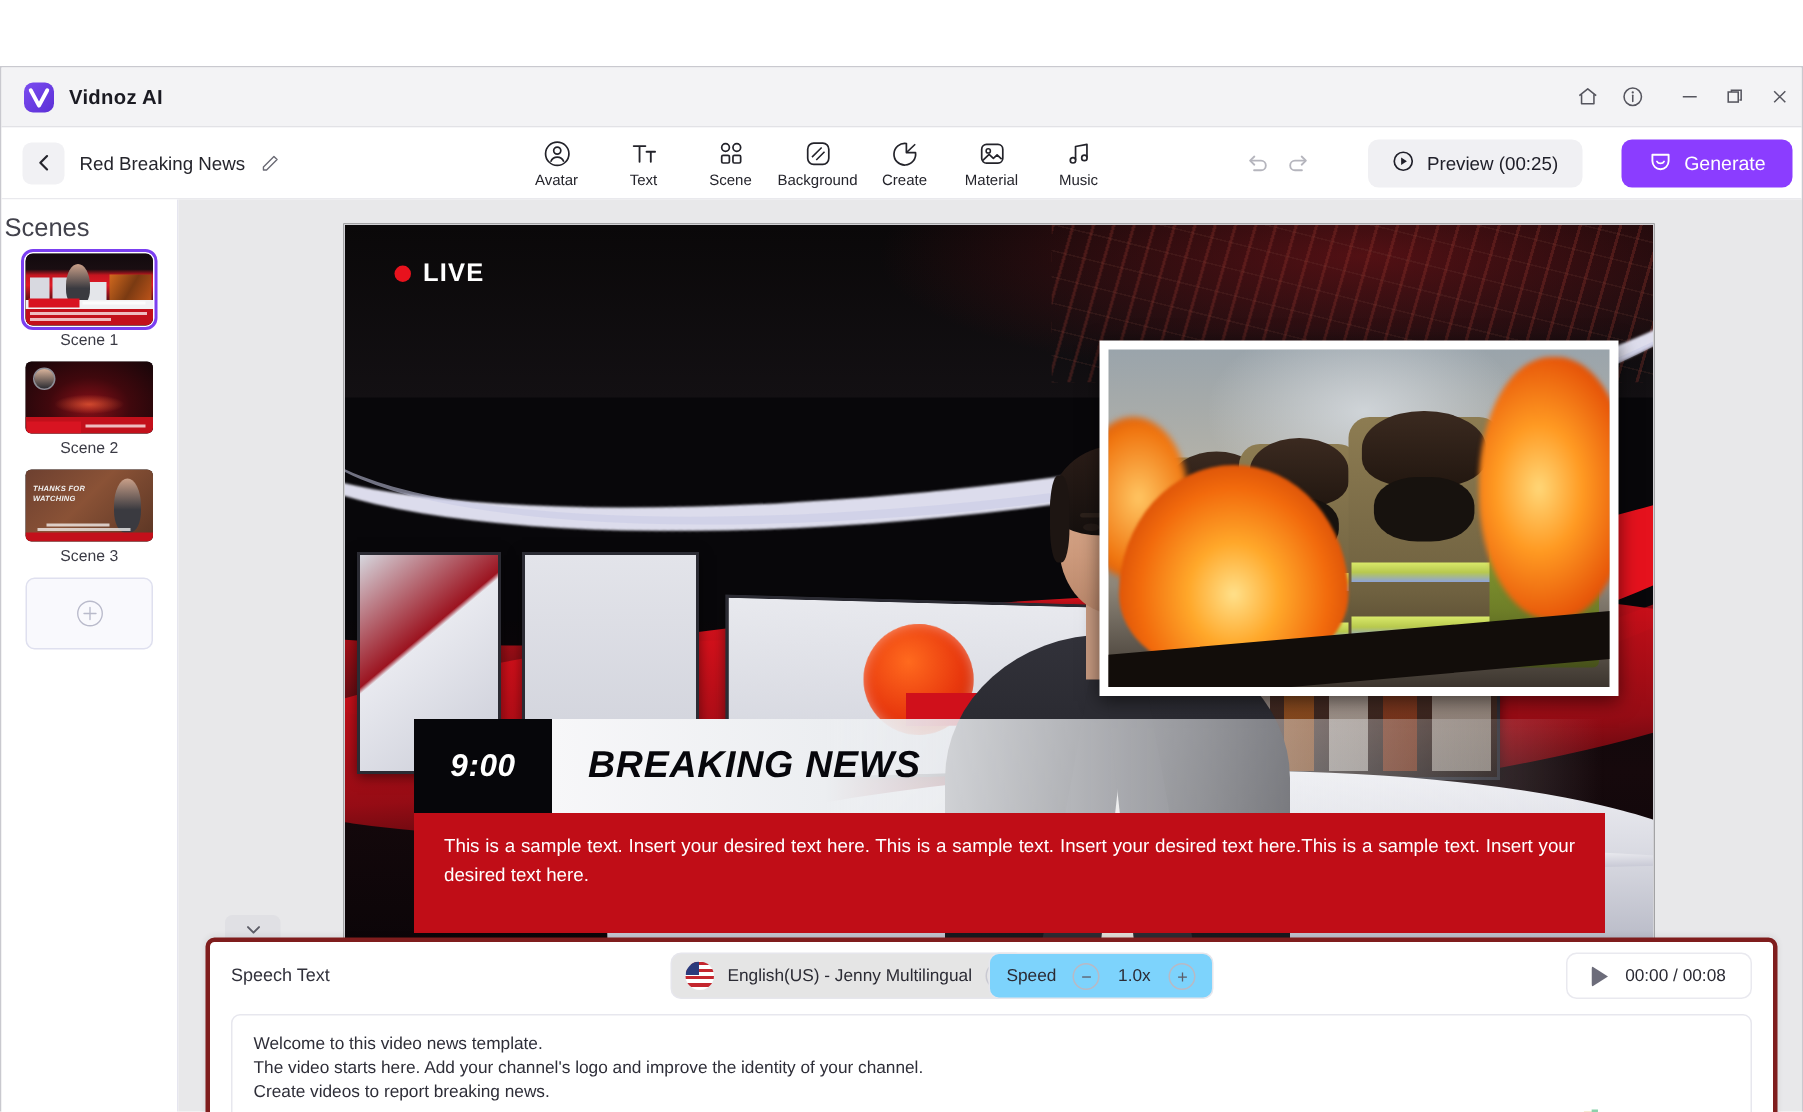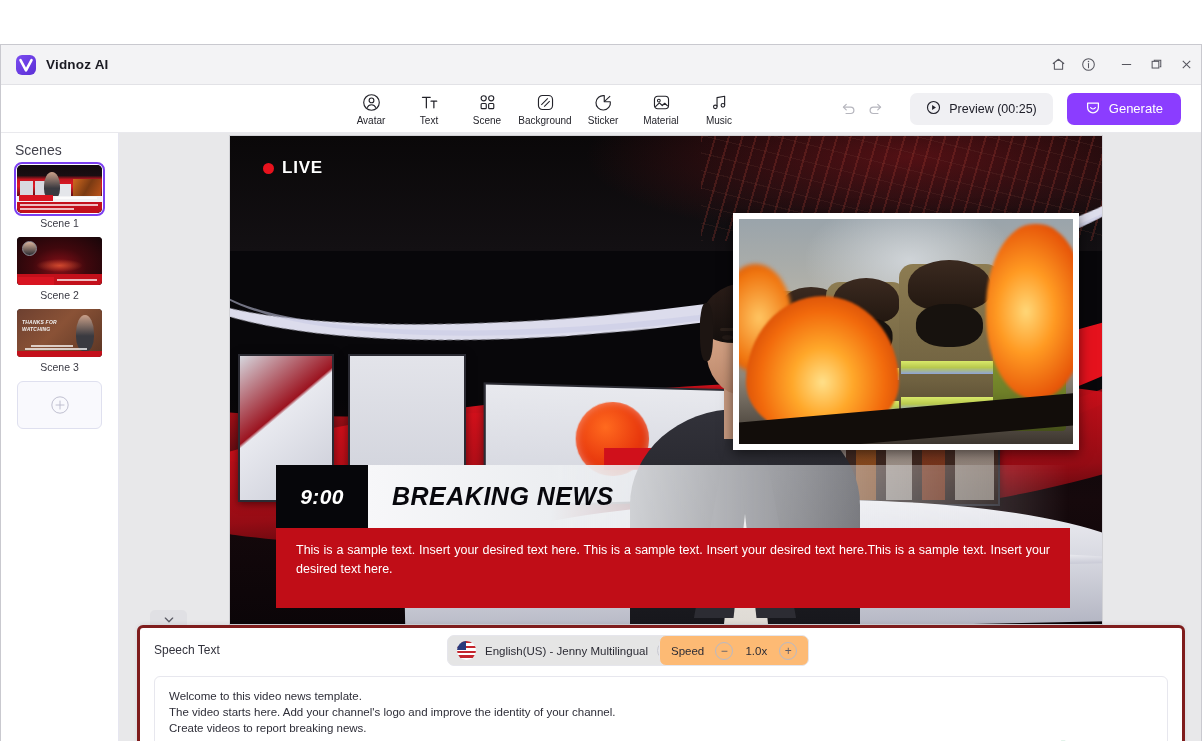--- a/index.html
+++ b/index.html
@@ -71,21 +71,21 @@
     width: 58px; height: 46px;
     display: flex; flex-direction: column; align-items: center;
     justify-content: center; gap: 2px;
     cursor: pointer; border-radius: 6px;
   }
   .tool .ico { color: #23232a; height: 21px; display:flex; align-items:center; }
   .tool .lbl { font-size: 10px; color: #25252c; white-space: nowrap; }
 
   .right-zone {
     margin-left: auto; display: flex; align-items: center;
-    gap: 14px; padding-right: 20px;
+    gap: 26px; padding-right: 6px;
   }
   .undo-redo { display: flex; align-items: center; gap: 10px; margin-right: 12px; }
   .ur-btn { color: #b5b5bd; cursor: pointer; display: flex; }
   .preview-btn {
     height: 32px; padding: 0 16px; border-radius: 7px;
     background: #f0f0f3; color: #20202a;
     display: flex; align-items: center; gap: 8px;
     font-size: 12.5px; cursor: pointer;
   }
   .generate-btn {
@@ -96,21 +96,21 @@
 
   
   .scenes {
     position: absolute; left: 0; top: 88px;
     width: 118px; height: 652px;
     background: #ffffff;
     border-right: 1px solid #e6e6f0;
     padding: 9px 0 0 0;
   }
   .scenes-head {
-    font-size: 14px; color: #42424c; padding-left: 14px; margin-bottom: 7px;
+    font-size: 17px; color: #42424c; padding-left: 2px; margin-bottom: 7px;
   }
   .scene-item { padding: 0 16px 0 16px; margin-bottom: 8px; }
   .thumb {
     width: 85px; height: 48px; border-radius: 4px;
     overflow: hidden; position: relative;
     background: #1a1013; cursor: pointer;
   }
   .thumb.sel { outline: 2px solid #7b3ff0; outline-offset: 1px; border-radius: 5px; }
   .scene-label {
     font-size: 10.5px; color: #3a3a44; text-align: center;
@@ -159,21 +159,21 @@
     width: 1082px; height: 652px;
     background: #e8e8ea;
   }
   .collapse-btn {
     position: absolute; left: 31px; top: 477px;
     width: 37px; height: 20px; border-radius: 5px;
     background: #e0e0e4; display: flex; align-items: center;
     justify-content: center; color: #5c5c66; cursor: pointer;
   }
   .canvas {
-    position: absolute; left: 110px; top: 2px;
+    position: absolute; left: 110px; top: 16px;
     width: 874px; height: 490px;
     background: #000; overflow: hidden;
     border: 1px solid #d2d2d6;
   }
 
   
   .studio { position: absolute; inset: 0; background: #08070a; }
   .ceiling {
     position:absolute; left:0; top:0; width:100%; height:115px;
     background:
@@ -455,21 +455,21 @@
   .voice-name { font-size:11.5px; color:#2b2b34; white-space:nowrap; }
   .dots-btn {
     width:19px; height:19px; border-radius:50%;
     border:1px solid #c9c9d2; color:#7a7a86;
     display:flex; align-items:center; justify-content:center;
     font-size:9px; letter-spacing:.5px; cursor:pointer;
   }
   .speed-pill {
     position:absolute; left:519px; top:7px;
     height:31px; padding:0 11px; border-radius:7px;
-    border:1px solid #e6e6ec; background:#fdba74;
+    border:1px solid #e6e6ec; background:#7dd3fc;
     display:flex; align-items:center; gap:11px;
   }
   .speed-lbl { font-size:11.5px; color:#2b2b34; }
   .circ-btn {
     width:18px; height:18px; border-radius:50%;
     border:1px solid #b9b9c4; color:#5c5c68;
     display:flex; align-items:center; justify-content:center;
     font-size:12px; line-height:1; cursor:pointer;
   }
   .speed-val { font-size:11.5px; color:#2b2b34; min-width:24px; text-align:center; }
@@ -547,20 +547,33 @@
       </div>
       <div class="win-btn">
         <svg width="13" height="13" viewBox="0 0 14 14">
             <path d="M3 3l8 8M11 3l-8 8" stroke="currentColor" stroke-width="1.1"></path>
           </svg>
       </div>
     </div>
   </div>
 
   <div class="toolbar">
+    <div class="back-zone">
+      <div class="back-btn">
+        <svg width="13" height="13" viewBox="0 0 14 14">
+            <path d="M9 2.2 4.2 7 9 11.8" fill="none" stroke="currentColor" stroke-width="1.6" stroke-linecap="round" stroke-linejoin="round"></path>
+          </svg>
+      </div>
+      <span class="proj-title">Red Breaking News</span>
+      <span class="edit-icon">
+        <svg width="14" height="14" viewBox="0 0 16 16">
+            <path d="M11 2.6 13.4 5 5.4 13H3v-2.4z" fill="none" stroke="currentColor" stroke-width="1.05" stroke-linejoin="round"></path>
+          </svg>
+      </span>
+    </div>
 
     <div class="tools">
       <div class="tool">
         <span class="ico">
           <svg width="19" height="19" viewBox="0 0 20 20">
               <circle cx="10" cy="10" r="8.2" fill="none" stroke="currentColor" stroke-width="1.2"></circle>
               <circle cx="10" cy="7.8" r="2.5" fill="none" stroke="currentColor" stroke-width="1.2"></circle>
               <path d="M5.4 15.6c.9-2.1 2.6-3.2 4.6-3.2s3.7 1.1 4.6 3.2" fill="none" stroke="currentColor" stroke-width="1.2"></path>
             </svg>
         </span>
@@ -595,21 +608,21 @@
         </span>
         <span class="lbl">Background</span>
       </div>
       <div class="tool">
         <span class="ico">
           <svg width="19" height="19" viewBox="0 0 20 20">
               <path d="M17.2 9.2A7.6 7.6 0 1 1 10.8 2.8v6.4z" fill="none" stroke="currentColor" stroke-width="1.2" stroke-linejoin="round"></path>
               <path d="M10.8 9.2 17 3.3" fill="none" stroke="currentColor" stroke-width="1.1"></path>
             </svg>
         </span>
-        <span class="lbl">Sticker</span>
+        <span class="lbl">Create</span>
       </div>
       <div class="tool">
         <span class="ico">
           <svg width="19" height="19" viewBox="0 0 20 20">
               <rect x="2.6" y="3.4" width="14.8" height="13.2" rx="3.4" fill="none" stroke="currentColor" stroke-width="1.2"></rect>
               <circle cx="7.2" cy="8" r="1.5" fill="none" stroke="currentColor" stroke-width="1.1"></circle>
               <path d="M3.4 14.6 7.8 10.4l3 2.8 2.6-2.4 3.2 3" fill="none" stroke="currentColor" stroke-width="1.2" stroke-linejoin="round"></path>
             </svg>
         </span>
         <span class="lbl">Material</span>
@@ -825,20 +838,24 @@
       <span class="dots-btn">•••</span>
     </div>
 
     <div class="speed-pill">
       <span class="speed-lbl">Speed</span>
       <span class="circ-btn">−</span>
       <span class="speed-val">1.0x</span>
       <span class="circ-btn">+</span>
     </div>
 
+    <div class="time-pill">
+      <span class="play-tri"></span>
+      <span class="time-txt">00:00 / 00:08</span>
+    </div>
 
     <div class="script">
       <div>Welcome to this video news template.</div>
       <div>The video starts here. Add your channel's logo and improve the identity of your channel.</div>
       <div>Create videos to report breaking news.</div>
     </div>
 
     <div class="wm">
       <span>
         <svg width="21" height="18" viewBox="0 0 22 18">

